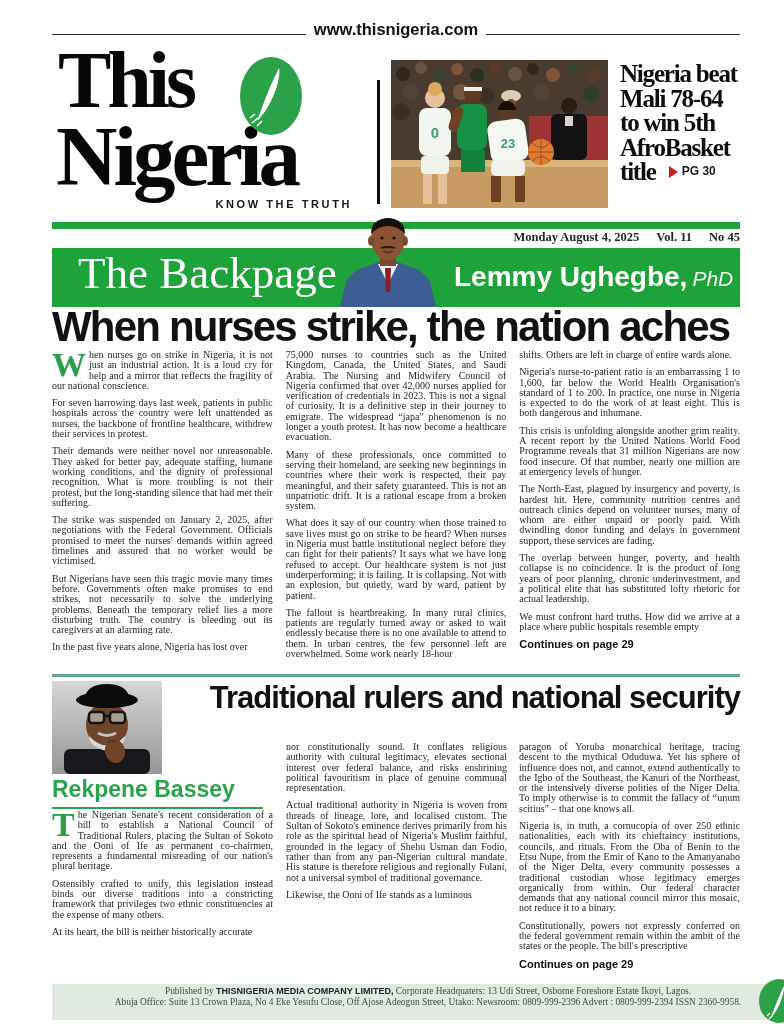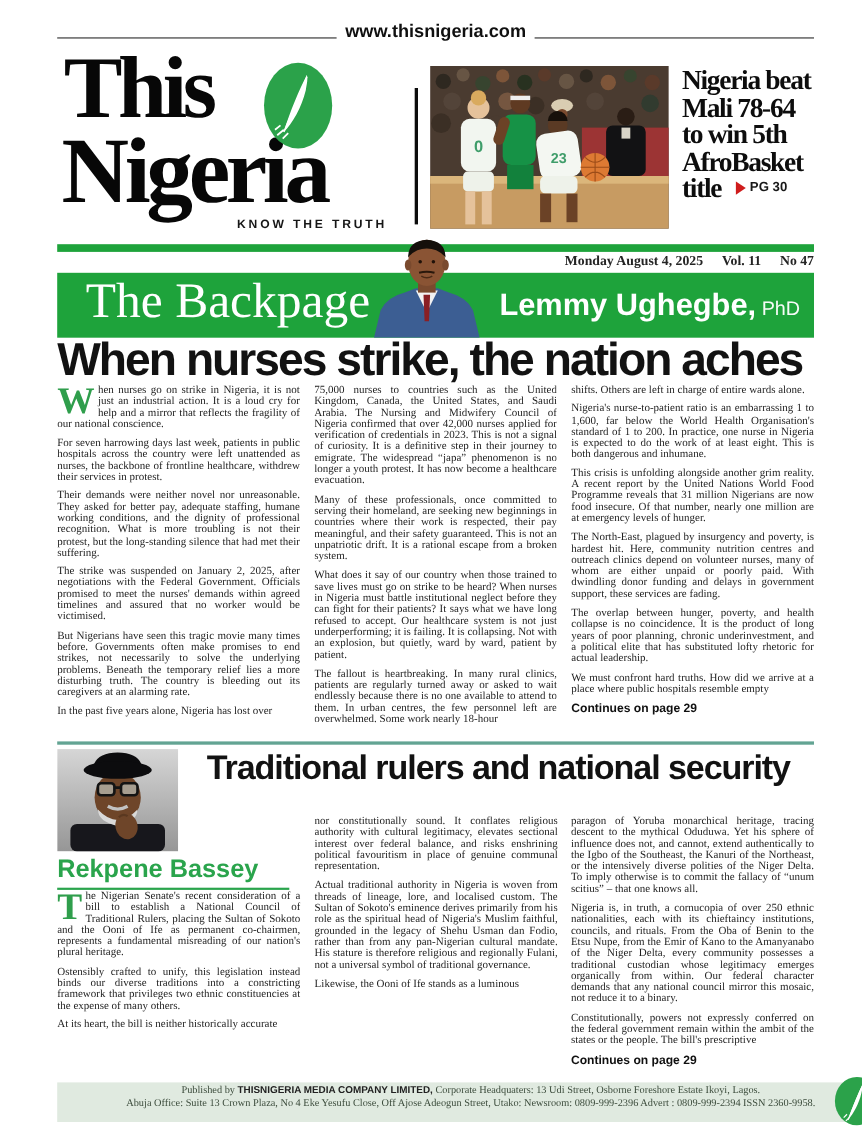--- a/index.html
+++ b/index.html
@@ -36,42 +36,42 @@
   .dateline{position:absolute;top:230px;left:52px;width:688px;text-align:right;
             font-weight:bold;font-size:12.5px;color:#242424;}
   .dateline span{margin-left:14px;}
 
   
   .banner{position:absolute;top:248px;left:52px;width:688px;height:59px;background:#1ea33b;}
   .backpage-title{position:absolute;left:26px;top:3px;color:#fff;font-size:45px;line-height:1;
                   font-family:"Liberation Serif",serif;}
   .byline{position:absolute;left:402px;top:13px;color:#fff;font-family:"Liberation Sans",sans-serif;white-space:nowrap;}
   .byline .name{font-weight:bold;font-size:28px;}
-  .byline .title{font-weight:normal;font-size:18px;margin-left:5px;opacity:.96;}
+  .byline .title{font-weight:normal;font-size:21px;margin-left:5px;opacity:.96;font-style:italic;}
   .banner-portrait{position:absolute;left:286px;top:-36px;width:100px;height:95px;}
 
   
   .headline1{position:absolute;top:303px;left:52px;width:688px;
              font-family:"Liberation Sans",sans-serif;font-weight:bold;font-size:42px;
              letter-spacing:-1.8px;color:#121212;}
   .cols1{position:absolute;top:350px;left:52px;width:688px;height:322px;display:flex;gap:13px;}
   .col{flex:1;overflow:hidden;text-align:justify;font-size:10px;line-height:10.3px;color:#1e1e1e;}
   .col p{margin:0 0 7px 0;}
   .ncol{position:absolute;overflow:hidden;text-align:justify;font-size:10px;line-height:10.3px;color:#1e1e1e;}
   .ncol p{margin:0 0 7px 0;}
   .dropcap{float:left;font-size:34px;line-height:27px;font-weight:bold;color:#2f9e4c;
            margin:1px 3px 0 0;font-family:"Liberation Serif",serif;}
   .continues{font-family:"Liberation Sans",sans-serif;font-weight:bold;font-size:11px;
              text-align:left;color:#101010;margin-top:1px;}
 
   .teal-rule{position:absolute;top:674px;left:52px;width:688px;height:3px;background:#63a493;}
 
   
   .photo2{position:absolute;left:52px;top:681px;width:110px;height:93px;}
-  .headline2{position:absolute;left:166px;top:680px;width:574px;text-align:center;
+  .headline2{position:absolute;left:166px;top:680px;width:574px;text-align:right;
              font-family:"Liberation Sans",sans-serif;font-weight:bold;font-size:31px;
              letter-spacing:-1px;color:#121212;}
   .author2{position:absolute;left:52px;top:776px;font-family:"Liberation Sans",sans-serif;
            font-weight:bold;font-size:23px;color:#2aa44c;border-bottom:2.5px solid #2aa44c;
            padding:0 28px 4px 0;}
   .a2col1{left:52px;top:810px;width:221px;height:166px;}
   .a2col2{left:286px;top:742px;width:221px;height:238px;}
   .a2col3{left:519px;top:742px;width:221px;height:238px;}
 
   
@@ -166,21 +166,21 @@
       <span class="pg-arrow"></span>
       <span class="pg-label">PG 30</span>
     </span>
   </div>
 
   <div class="green-rule"></div>
 
   <div class="dateline">
     <span>Monday August 4, 2025</span>
     <span>Vol. 11</span>
-    <span>No 47</span>
+    <span>No 45</span>
   </div>
 
   <div class="banner">
     <div class="backpage-title">The Backpage</div>
     <svg class="banner-portrait" viewBox="0 0 100 95" aria-hidden="true">
       <path d="M2,95 L8,70 Q14,58 30,54 L40,50 L60,50 L70,54 Q86,58 92,70 L98,95 Z" fill="#3c5e93"></path>
       <polygon points="40,52 50,72 60,52" fill="#f2f2f2"></polygon>
       <polygon points="47,56 53,56 52,80 48,80" fill="#8a1f24"></polygon>
       <rect x="42" y="42" width="16" height="12" fill="#7a4a2e"></rect>
       <ellipse cx="50" cy="27" rx="17" ry="21" fill="#8a5434"></ellipse>

